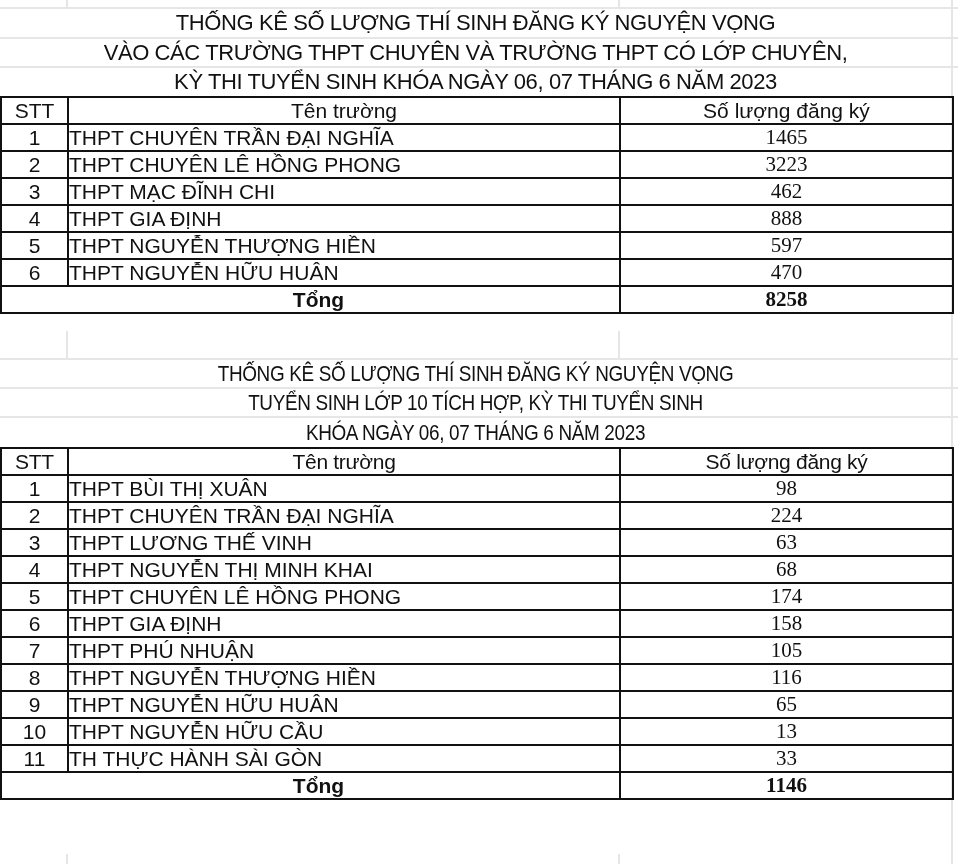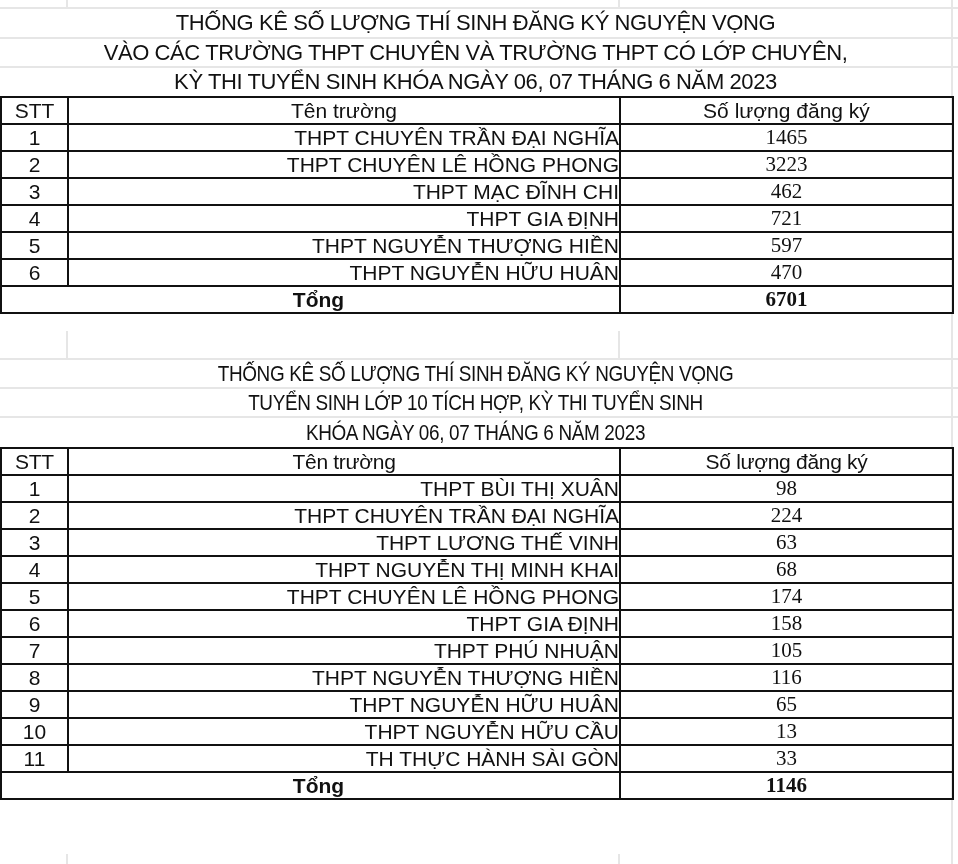--- a/index.html
+++ b/index.html
@@ -12,21 +12,21 @@
   .title-line { position:absolute; left:0; width:951px; text-align:center;
                 font-size:22px; letter-spacing:-0.4px; line-height:29px; white-space:nowrap; }
   .title-line.cond { transform:scaleX(0.86); transform-origin:center; }
   table.stats { position:absolute; left:0; border-collapse:collapse; table-layout:fixed; width:952px; }
   table.stats td, table.stats th {
     border:2px solid #111; padding:0; height:25px; line-height:25px;
     font-size:21px; font-weight:normal; white-space:nowrap; overflow:hidden;
   }
   table.stats th { text-align:center; }
   td.c-stt { text-align:center; }
-  td.c-name { text-align:right; padding-left:2px; }
+  td.c-name { text-align:left; padding-left:2px; }
   td.c-count { text-align:center;font-family:Liberation Serif, serif; }
   tr.total td { font-weight:bold; }
   tr.total td.c-total-label { text-align:center; padding-left:16px; }
   th.h-cond, .cond-text { letter-spacing:-0.3px; }
 </style>
 </head>
 <body>
 
 <div class="sheet">
 
@@ -73,35 +73,35 @@
       <td class="c-count">3223</td>
     </tr>
     <tr>
       <td class="c-stt">3</td>
       <td class="c-name">THPT MẠC ĐĨNH CHI</td>
       <td class="c-count">462</td>
     </tr>
     <tr>
       <td class="c-stt">4</td>
       <td class="c-name">THPT GIA ĐỊNH</td>
-      <td class="c-count">721</td>
+      <td class="c-count">888</td>
     </tr>
     <tr>
       <td class="c-stt">5</td>
       <td class="c-name">THPT NGUYỄN THƯỢNG HIỀN</td>
       <td class="c-count">597</td>
     </tr>
     <tr>
       <td class="c-stt">6</td>
       <td class="c-name">THPT NGUYỄN HỮU HUÂN</td>
       <td class="c-count">470</td>
     </tr>
     <tr class="total">
       <td class="c-total-label" colspan="2">Tổng</td>
-      <td class="c-count">6701</td>
+      <td class="c-count">8258</td>
     </tr>
   </tbody>
     </table>
 
   <div>
     <div class="title-line cond" style="top:359px;">THỐNG KÊ SỐ LƯỢNG THÍ SINH ĐĂNG KÝ NGUYỆN VỌNG</div>
     <div class="title-line cond" style="top:388px;">TUYỂN SINH LỚP 10 TÍCH HỢP, KỲ THI TUYỂN SINH</div>
     <div class="title-line cond" style="top:418px;">KHÓA NGÀY 06, 07 THÁNG 6 NĂM 2023</div>
   </div>
 

